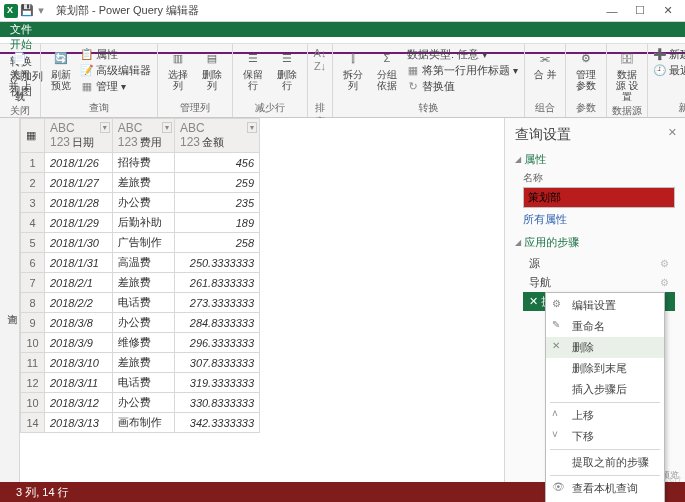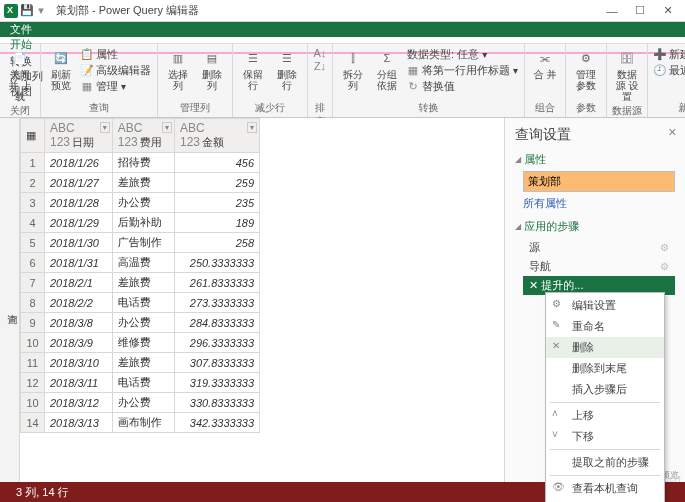--- a/index.html
+++ b/index.html
@@ -8,21 +8,21 @@
 .titlebar .tb-left{display:flex;align-items:center;gap:4px;}
 .titlebar .tb-icon{width:14px;height:14px;background:#107c41;border-radius:2px;position:relative;}
 .titlebar .tb-icon::after{content:"X";color:#fff;font-size:9px;font-weight:bold;position:absolute;left:3px;top:1px;}
 .titlebar .mini{width:10px;height:10px;display:inline-flex;align-items:center;justify-content:center;color:#888;}
 .titlebar .title-text{margin-left:6px;color:#444;}
 .titlebar .wincontrols{margin-left:auto;display:flex;gap:14px;padding-right:6px;}
 .titlebar .winbtn{width:14px;height:14px;display:flex;align-items:center;justify-content:center;color:#555;cursor:pointer;}
 .menubar{height:22px;background:#fff;display:flex;align-items:stretch;border-bottom:1px solid #e0e0e0;flex-direction:column;}
 .menubar .tab{padding:0 10px;display:flex;align-items:center;color:#444;cursor:pointer;}
 .menubar .tab.file{background:#1a7243;color:#fff;}
-.menubar .tab.active{color:#1a7243;border-bottom:2px solid #f9a8d4;}
+.menubar .tab.active{color:#1a7243;border-bottom:2px solid #701a75;}
 .ribbon{height:74px;background:#f5f5f5;border-bottom:1px solid #c8c8c8;display:flex;align-items:stretch;}
 .rg{border-right:1px solid #d8d8d8;padding:2px 4px;display:flex;flex-direction:column;}
 .rg-content{flex:1;display:flex;align-items:flex-start;gap:2px;}
 .rg-label{height:14px;text-align:center;color:#666;font-size:10px;}
 .rbtn{display:flex;flex-direction:column;align-items:center;justify-content:center;padding:2px 4px;cursor:pointer;min-width:32px;}
 .rbtn .ricon{width:20px;height:20px;color:#666;display:flex;align-items:center;justify-content:center;}
 .rbtn .rlabel{font-size:10px;color:#444;text-align:center;line-height:11px;margin-top:1px;}
 .rstack{display:flex;flex-direction:column;gap:1px;padding:1px 2px;}
 .rstack .item{font-size:10px;color:#444;display:flex;align-items:center;gap:3px;cursor:pointer;white-space:nowrap;}
 .rstack .item .si{width:12px;height:12px;color:#888;display:inline-flex;align-items:center;justify-content:center;}
@@ -36,21 +36,21 @@
 table.grid th .dd{position:absolute;right:2px;top:3px;font-size:8px;color:#888;border:1px solid #ccc;padding:0 2px;}
 table.grid td.rownum{background:#f0efee;text-align:center;color:#666;width:24px;}
 table.grid td.date{font-style:italic;color:#333;}
 table.grid td.txt{color:#333;}
 table.grid td.num{text-align:right;font-style:italic;color:#333;}
 .settings{width:180px;background:#fafafa;padding:8px 10px;position:relative;}
 .settings h3{font-size:14px;color:#444;font-weight:normal;margin-bottom:8px;}
 .settings .close-x{position:absolute;right:8px;top:8px;color:#888;cursor:pointer;}
 .settings .sec-title{color:#1a7243;font-size:11px;margin:8px 0 4px;display:flex;align-items:center;gap:3px;}
 .settings .sec-title::before{content:"◢";font-size:8px;color:#888;}
-.settings .name-box{border:1px solid #c0c0c0;background:#fdba74;padding:2px 4px;margin:2px 0 4px 8px;}
+.settings .name-box{border:1px solid #c0c0c0;background:#b91c1c;padding:2px 4px;margin:2px 0 4px 8px;}
 .settings .link{color:#2a5db0;font-size:11px;margin-left:8px;cursor:pointer;}
 .settings .step{padding:2px 6px;margin-left:8px;font-size:11px;color:#444;display:flex;align-items:center;justify-content:space-between;cursor:pointer;}
 .settings .step .gear{color:#bbb;font-size:10px;}
 .settings .step.sel{background:#1a7243;color:#fff;}
 .ctxmenu{position:absolute;background:#fff;border:1px solid #bcbcbc;box-shadow:2px 2px 4px rgba(0,0,0,0.2);padding:2px 0;width:120px;left:545px;top:292px;z-index:10;}
 .ctxmenu .mi{padding:3px 8px 3px 26px;font-size:11px;color:#444;position:relative;cursor:pointer;}
 .ctxmenu .mi.hl{background:#e8f0e8;}
 .ctxmenu .mi .mic{position:absolute;left:6px;top:3px;color:#888;font-size:10px;}
 .ctxmenu .sep{height:1px;background:#d8d8d8;margin:2px 4px;}
 .statusbar{position:absolute;bottom:0;left:0;right:0;height:20px;background:#7f1d1d;color:#fff;font-size:10px;padding:1px 16px;display:flex;align-items:center;}
@@ -317,20 +317,21 @@
             <td class="txt">画布制作</td>
             <td class="num">342.3333333</td>
           </tr>
         </tbody>
     </table>
   </div>
   <div class="settings">
     <span class="close-x">✕</span>
     <h3>查询设置</h3>
     <div class="sec-title">属性</div>
+    <div style="margin-left:8px;color:#666;font-size:10px;">名称</div>
     <div class="name-box">策划部</div>
     <div class="link">所有属性</div>
     <div class="sec-title">应用的步骤</div>
     <div class="step">
         <span>源</span>
         <span class="gear">⚙</span>
       </div>
     <div class="step">
         <span>导航</span>
         <span class="gear">⚙</span>

